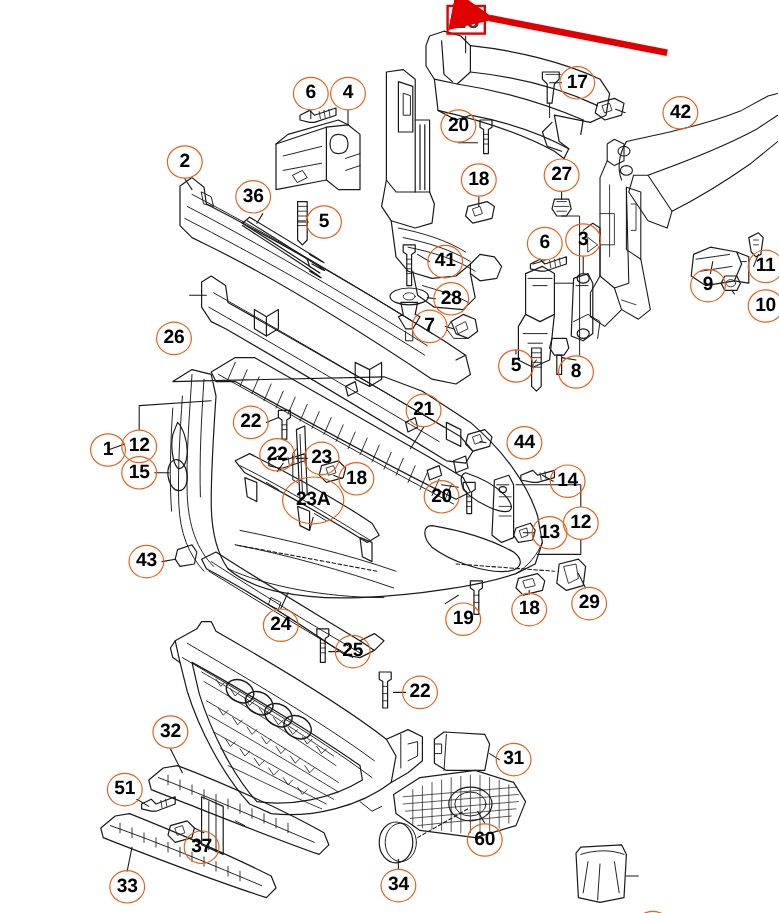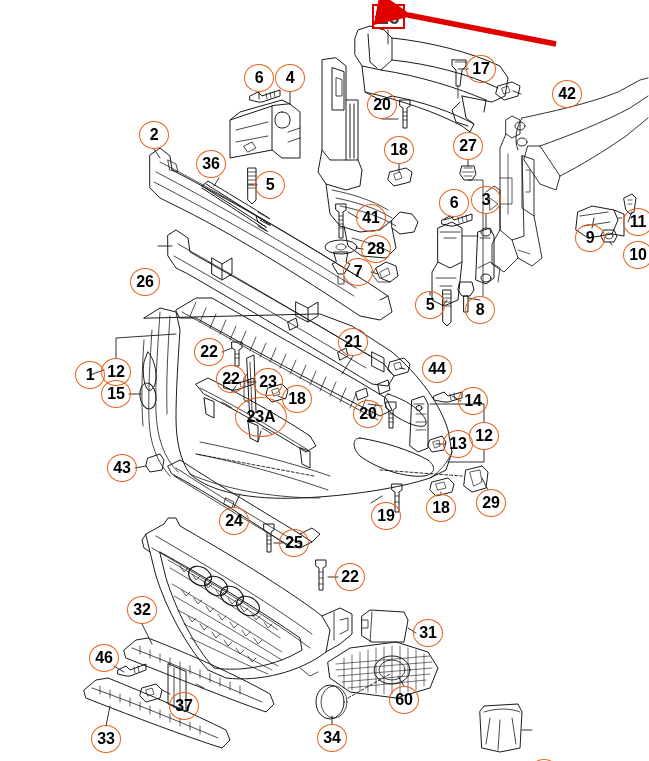--- a/index.html
+++ b/index.html
@@ -659,22 +659,22 @@
       <div class="callout sz-n" style="left: 458px; top: 444px; border-color: rgb(232, 98, 26);">13</div>
       <div class="callout sz-n" style="left: 122px; top: 468px; border-color: rgb(232, 98, 26);">43</div>
       <div class="callout sz-n" style="left: 491px; top: 503px; border-color: rgb(232, 98, 26);">29</div>
       <div class="callout sz-n" style="left: 441px; top: 508px; border-color: rgb(232, 98, 26);">18</div>
       <div class="callout sz-n" style="left: 371px; top: 516px; border-color: rgb(232, 98, 26); margin-left: 15px;">19</div>
       <div class="callout sz-n" style="left: 234px; top: 521px; border-color: rgb(232, 98, 26); text-align: right;">24</div>
       <div class="callout sz-n" style="left: 294px; top: 543px; border-color: rgb(232, 98, 26);">25</div>
       <div class="callout sz-n" style="left: 350px; top: 577px; border-color: rgb(232, 98, 26);">22</div>
       <div class="callout sz-n" style="left: 142px; top: 610px; border-color: rgb(232, 98, 26);">32</div>
       <div class="callout sz-n" style="left: 428px; top: 633px; border-color: rgb(232, 98, 26);">31</div>
-      <div class="callout sz-n" style="left: 104px; top: 658px; border-color: rgb(232, 98, 26);">46</div>
-      <div class="callout sz-n" style="left: 184px; top: 706px; border-color: rgb(232, 98, 26);">37</div>
+      <div class="callout sz-n" style="left: 104px; top: 658px; border-color: rgb(232, 98, 26);">51</div>
+      <div class="callout sz-n" style="left: 168px; top: 706px; border-color: rgb(232, 98, 26);">37</div>
       <div class="callout sz-n" style="left: 404px; top: 700px; border-color: rgb(232, 98, 26);">60</div>
       <div class="callout sz-n" style="left: 332px; top: 738px; border-color: rgb(232, 98, 26);">34</div>
       <div class="callout sz-n" style="left: 106px; top: 739px; border-color: rgb(232, 98, 26);">33</div>
       <div class="callout sz-n" style="left: 544px; top: 730px; border-color: rgb(232, 98, 26); margin-top: 43px;">40</div>
     </div>
 
   <div class="hl-box" id="hl-box" style="left: 372px; top: 4px; width: 33px; height: 25px; border-color: rgb(224, 0, 0);"></div>
   <div class="hl-label" id="hl-label" style="left: 388.5px; top: 16.5px;">16</div>
 
   <svg id="arrow" viewBox="0 0 649 761" xmlns="http://www.w3.org/2000/svg">

